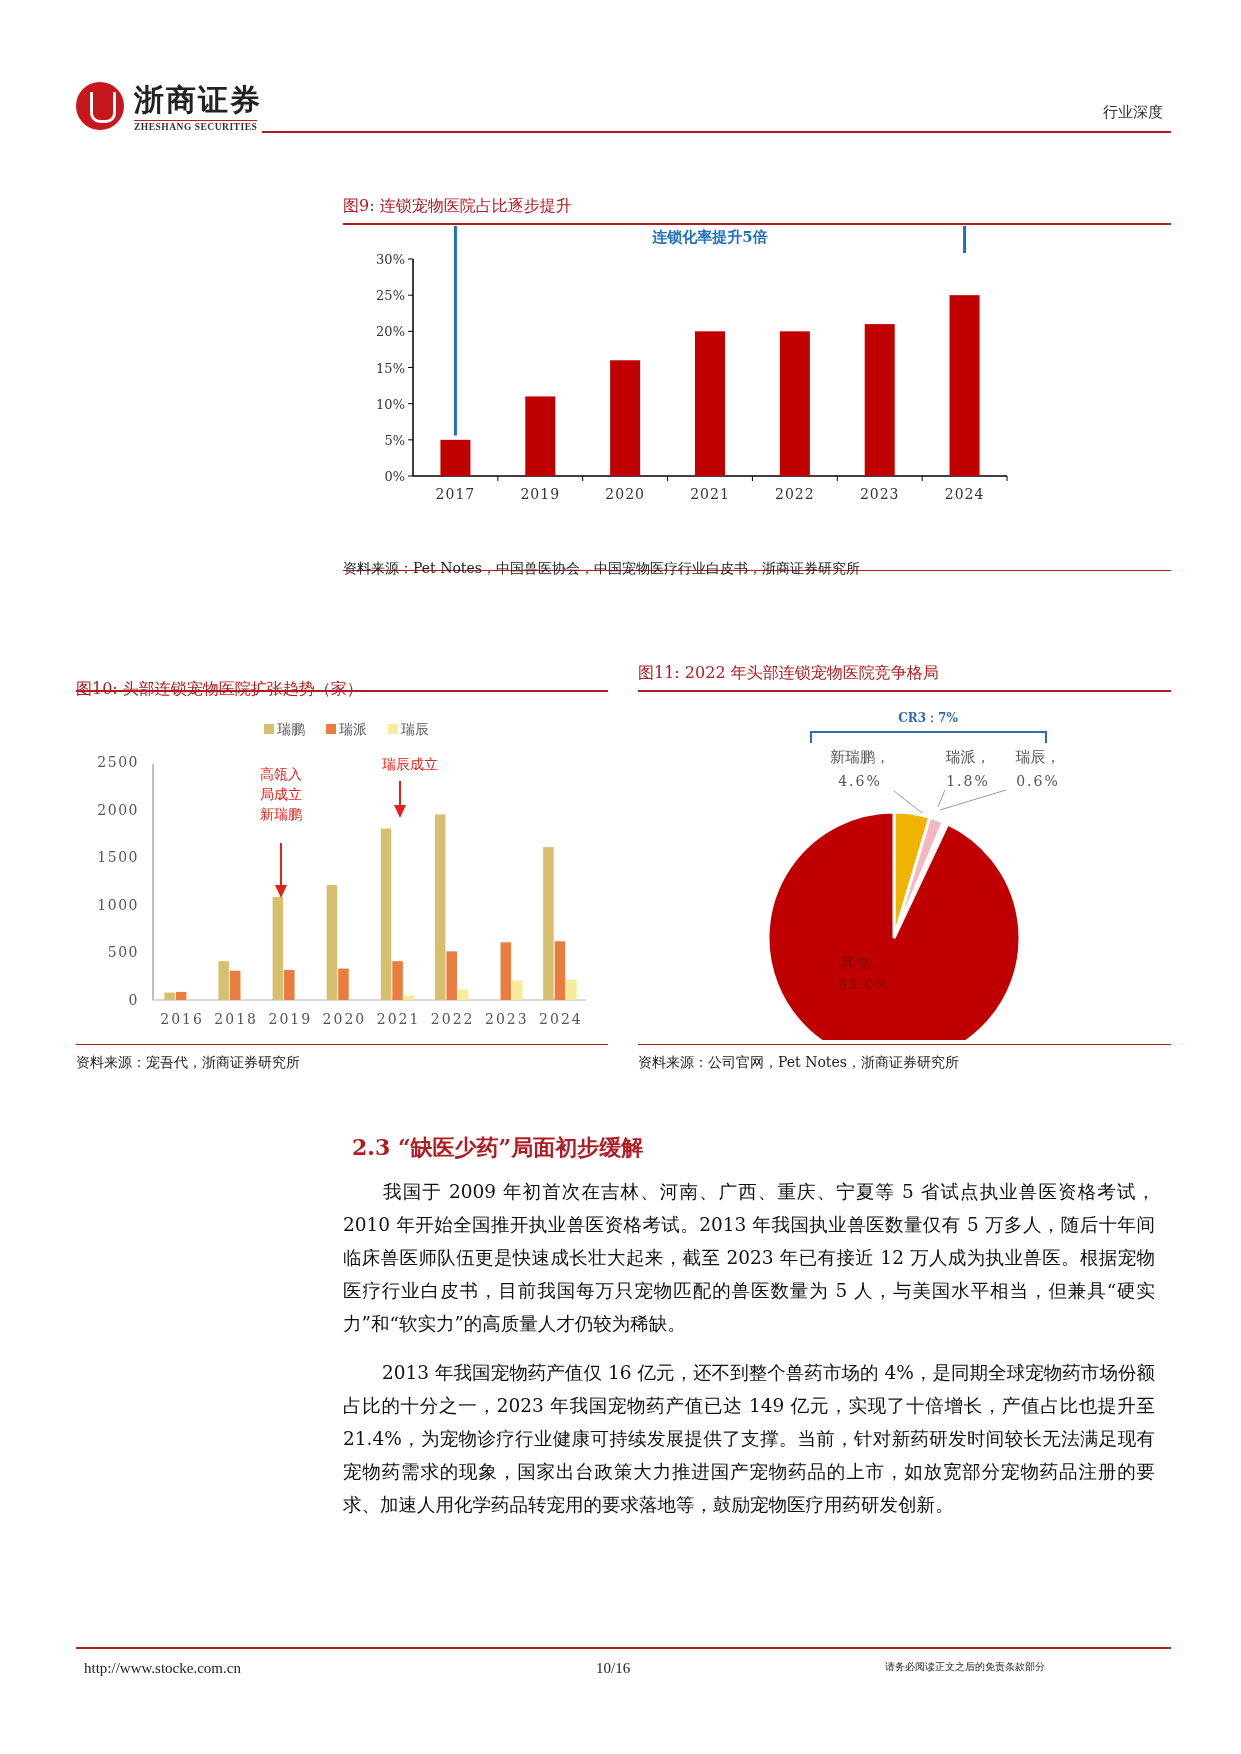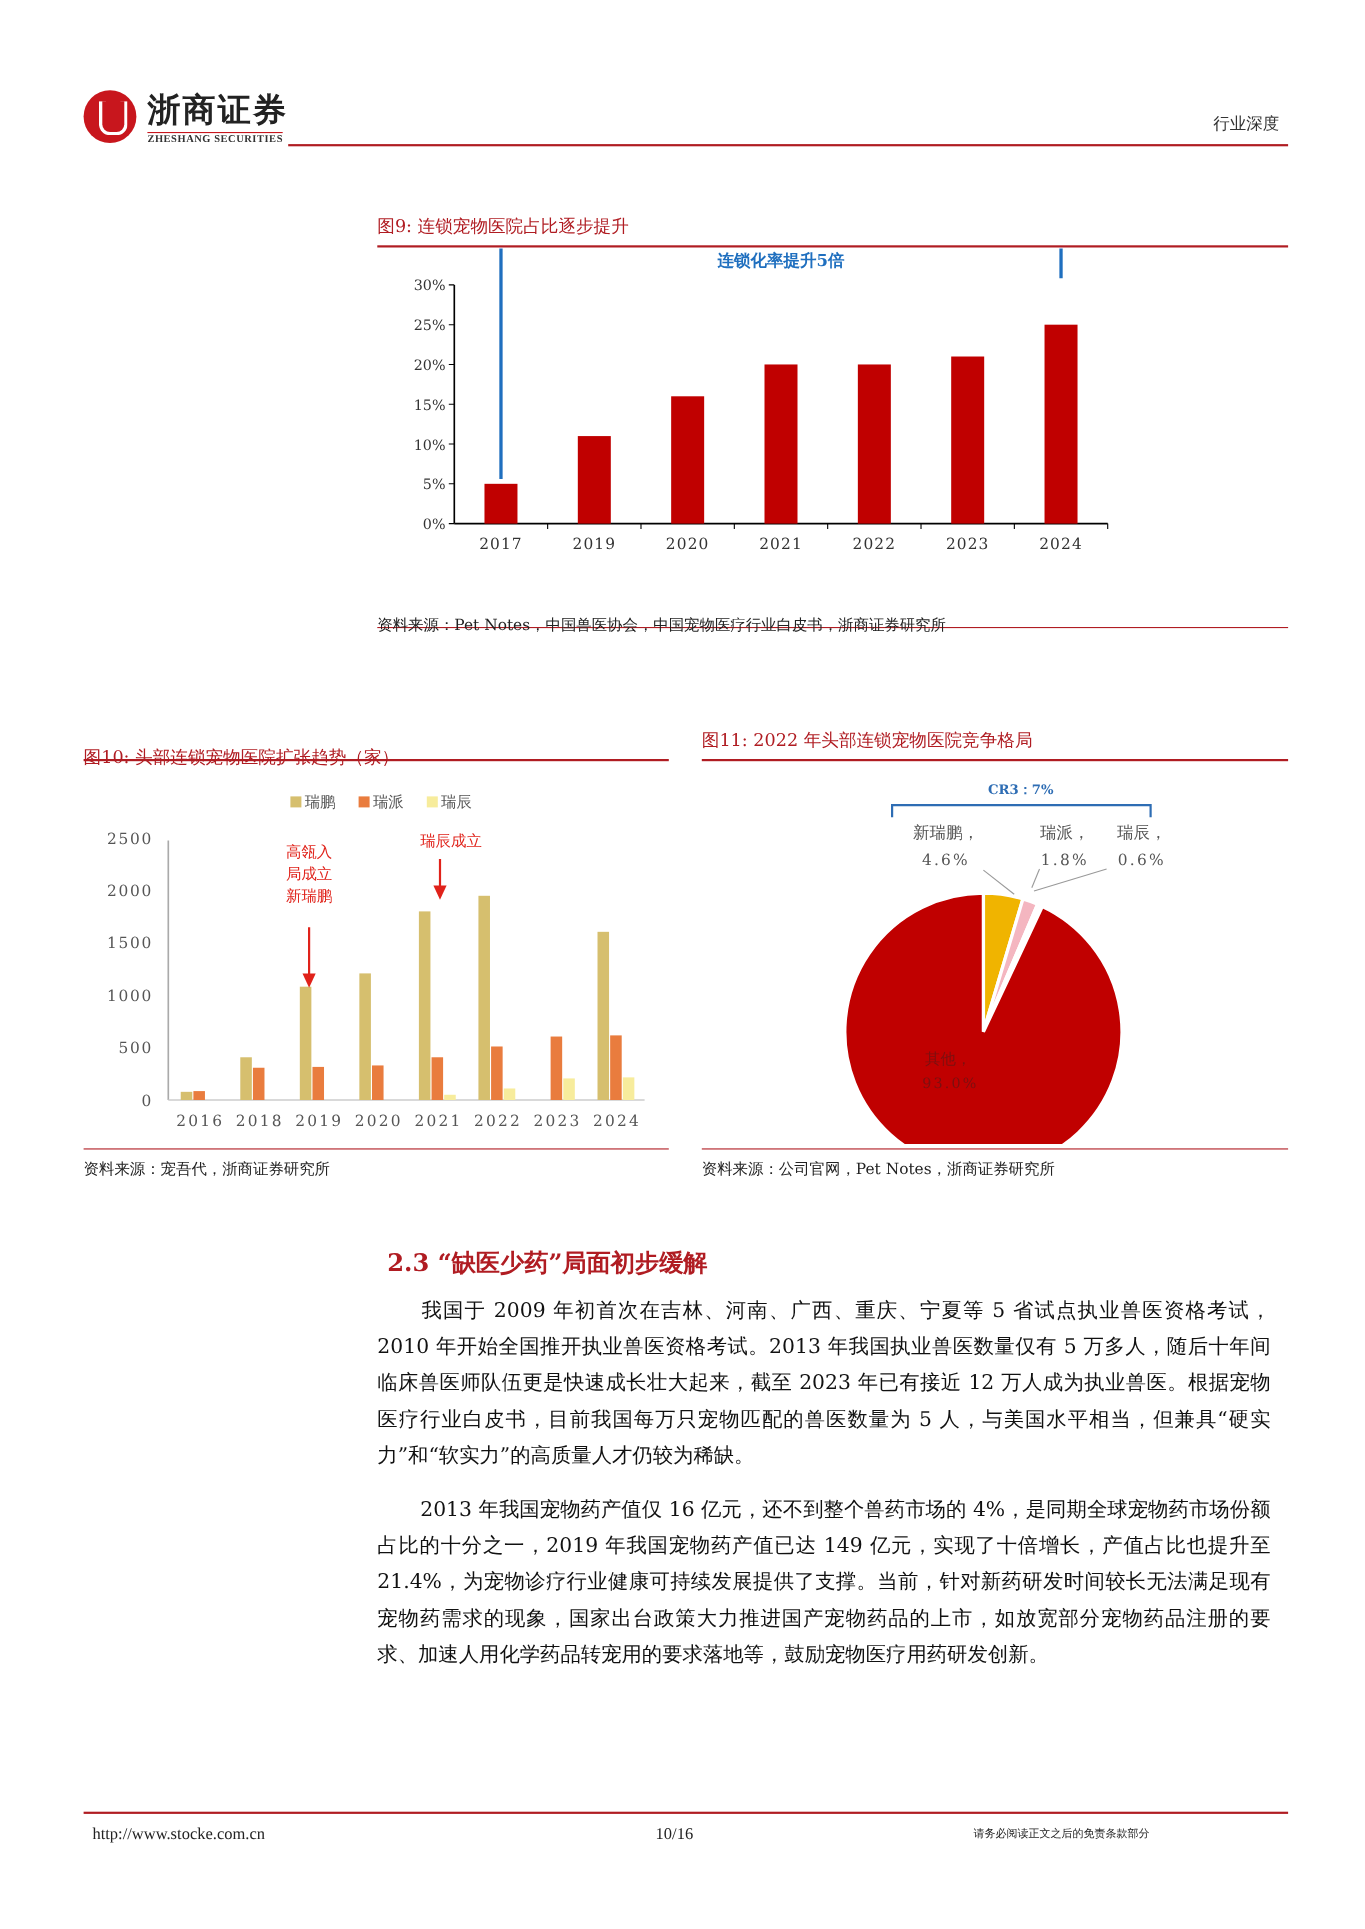--- a/index.html
+++ b/index.html
@@ -157,18 +157,18 @@
     <text x="400" y="91" text-anchor="middle" font-size="14" fill="#555" letter-spacing="2">0.6%</text>
     <line x1="368" y1="95" x2="302" y2="115" stroke="#999" stroke-width="1"></line>
     <text x="224" y="272" text-anchor="middle" font-size="14" fill="#7a1010">其他，</text>
     <text x="226" y="294" text-anchor="middle" font-size="13" fill="#7a1010" letter-spacing="2">93.0%</text>
   </svg>
 <div class="abs fig-rule" style="left:638px;top:1044px;width:533px;height:1px;"></div>
 <div class="abs src" style="left:638px;top:1054px;">资料来源：公司官网，Pet Notes，浙商证券研究所</div>
 
 <div class="abs section-title">2.3 “缺医少药”局面初步缓解</div>
 <div class="abs para" style="top:1175px;"><span class="indent"></span><span>我国于 2009 年初首次在吉林、河南、广西、重庆、宁夏等 5 省试点执业兽医资格考试，2010 年开始全国推开执业兽医资格考试。2013 年我国执业兽医数量仅有 5 万多人，随后十年间临床兽医师队伍更是快速成长壮大起来，截至 2023 年已有接近 12 万人成为执业兽医。根据宠物医疗行业白皮书，目前我国每万只宠物匹配的兽医数量为 5 人，与美国水平相当，但兼具“硬实力”和“软实力”的高质量人才仍较为稀缺。</span></div>
-<div class="abs para" style="top:1356px;"><span class="indent"></span><span>2013 年我国宠物药产值仅 16 亿元，还不到整个兽药市场的 4%，是同期全球宠物药市场份额占比的十分之一，2019 年我国宠物药产值已达 149 亿元，实现了十倍增长，产值占比也提升至 21.4%，为宠物诊疗行业健康可持续发展提供了支撑。当前，针对新药研发时间较长无法满足现有宠物药需求的现象，国家出台政策大力推进国产宠物药品的上市，如放宽部分宠物药品注册的要求、加速人用化学药品转宠用的要求落地等，鼓励宠物医疗用药研发创新。</span></div>
+<div class="abs para" style="top:1356px;"><span class="indent"></span><span>2013 年我国宠物药产值仅 16 亿元，还不到整个兽药市场的 4%，是同期全球宠物药市场份额占比的十分之一，2023 年我国宠物药产值已达 149 亿元，实现了十倍增长，产值占比也提升至 21.4%，为宠物诊疗行业健康可持续发展提供了支撑。当前，针对新药研发时间较长无法满足现有宠物药需求的现象，国家出台政策大力推进国产宠物药品的上市，如放宽部分宠物药品注册的要求、加速人用化学药品转宠用的要求落地等，鼓励宠物医疗用药研发创新。</span></div>
 
 <div class="abs footer-line"></div>
 <a class="abs footer" style="left:84px;color:#222;text-decoration:none;">http://www.stocke.com.cn</a>
 <div class="abs footer" style="left:596px;">10/16</div>
 <div class="abs footer" style="left:885px;font-family:'DejaVu Serif',serif;font-size:10px;">请务必阅读正文之后的免责条款部分</div>
 
 </body></html>

